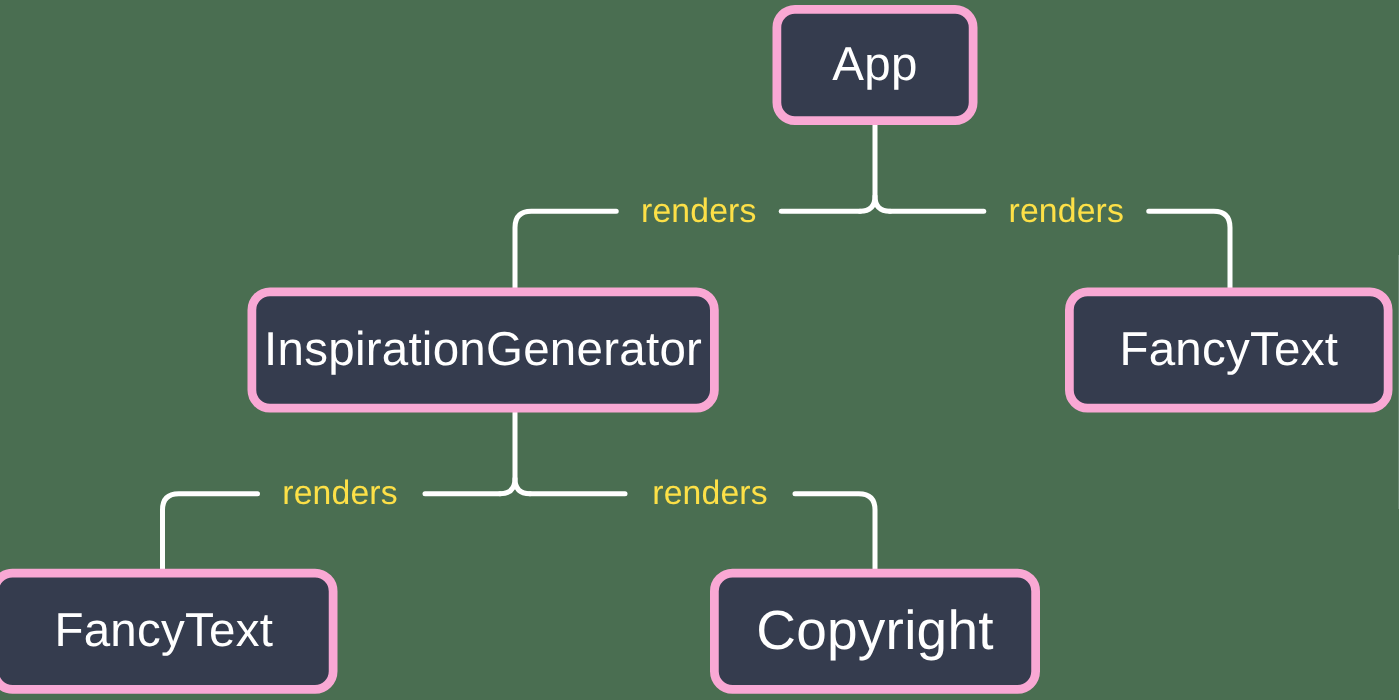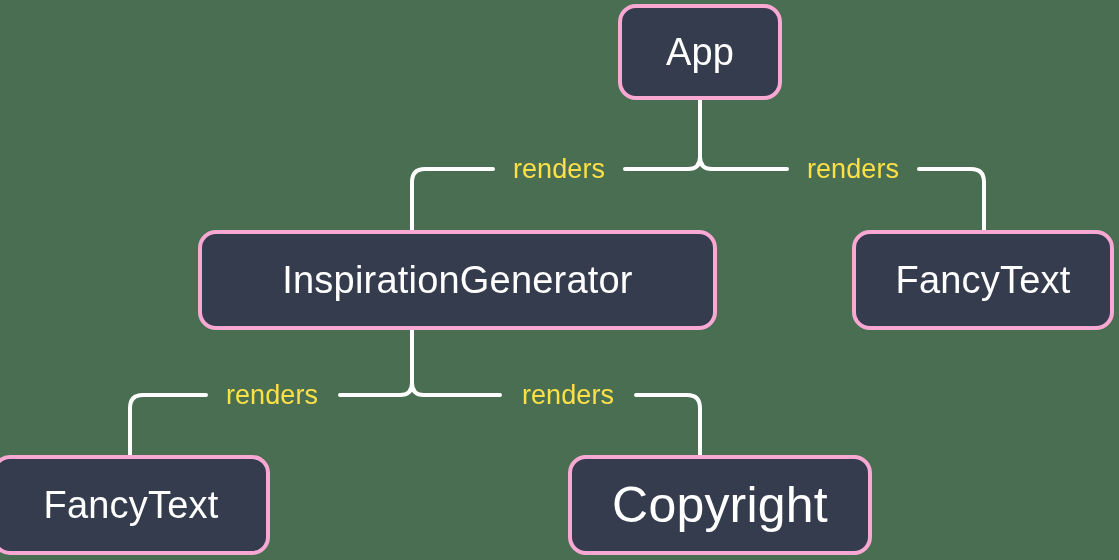--- a/index.html
+++ b/index.html
@@ -23,21 +23,21 @@
     position: absolute;
     left: 0;
     top: 0;
     width: 1119px;
     height: 560px;
   }
   .node {
     position: absolute;
     box-sizing: border-box;
     background: #353c4e;
-    border: 4px solid #f9a8d4;
+    border: 7px solid #f9a8d4;
     border-radius: 18px;
     display: flex;
     align-items: center;
     justify-content: center;
     color: #ffffff;
     font-family: "Liberation Sans", sans-serif;
     font-weight: 400;
     letter-spacing: 0.2px;
     white-space: nowrap;
   }
@@ -80,33 +80,33 @@
     <path d="M 206 395 L 143 395 Q 130 395 130 408 L 130 455"></path>
 
     <path d="M 424 395 L 500 395"></path>
     <path d="M 636 395 L 687 395 Q 700 395 700 408 L 700 455"></path>
   </svg>
 
   <div class="node" style="left:618px; top:4px; width:164px; height:96px; font-size:38px;">
     <span class="node-label">App</span>
   </div>
 
-  <div class="node" style="left:198px; top:230px; width:519px; height:100px; font-size:38px;">
+  <div class="node" style="left:198px; top:230px; width:377px; height:100px; font-size:38px;">
     <span class="node-label">InspirationGenerator</span>
   </div>
 
   <div class="node" style="left:852px; top:230px; width:262px; height:100px; font-size:38px;">
     <span class="node-label">FancyText</span>
   </div>
 
   <div class="node" style="left:-8px; top:455px; width:278px; height:100px; font-size:38px;">
     <span class="node-label">FancyText</span>
   </div>
 
-  <div class="node" style="left:568px; top:455px; width:304px; height:100px; font-size:50px;">
+  <div class="node" style="left:568px; top:455px; width:264px; height:100px; font-size:44px;">
     <span class="node-label">Copyright</span>
   </div>
 
   <div class="edge-label" style="left:559px; top:169px;">renders</div>
 
   <div class="edge-label" style="left:853px; top:169px;">renders</div>
 
   <div class="edge-label" style="left:272px; top:395px;">renders</div>
 
   <div class="edge-label" style="left:568px; top:395px;">renders</div>

